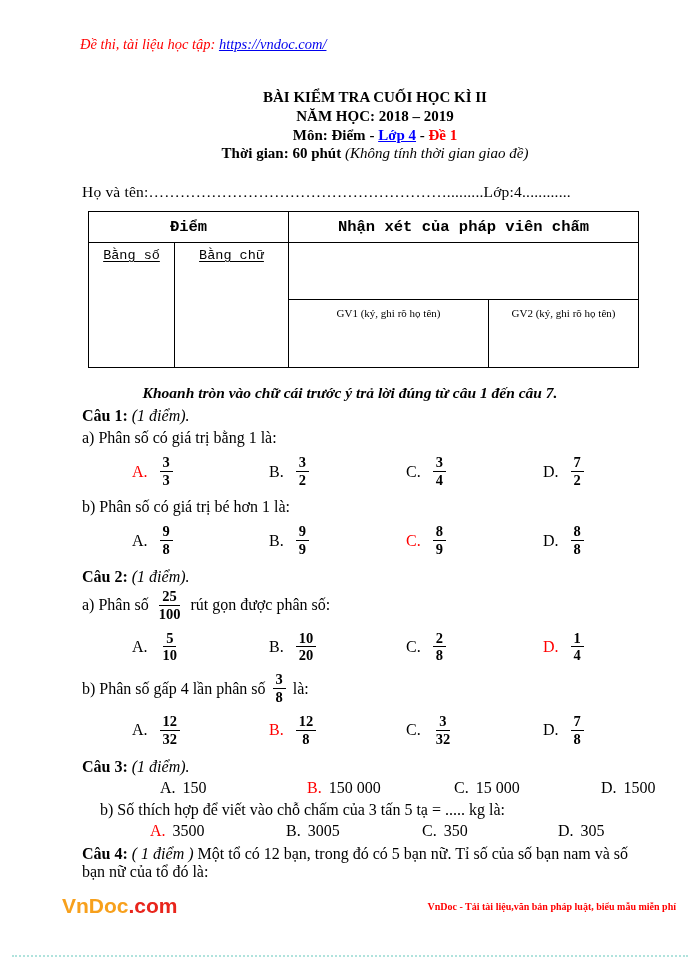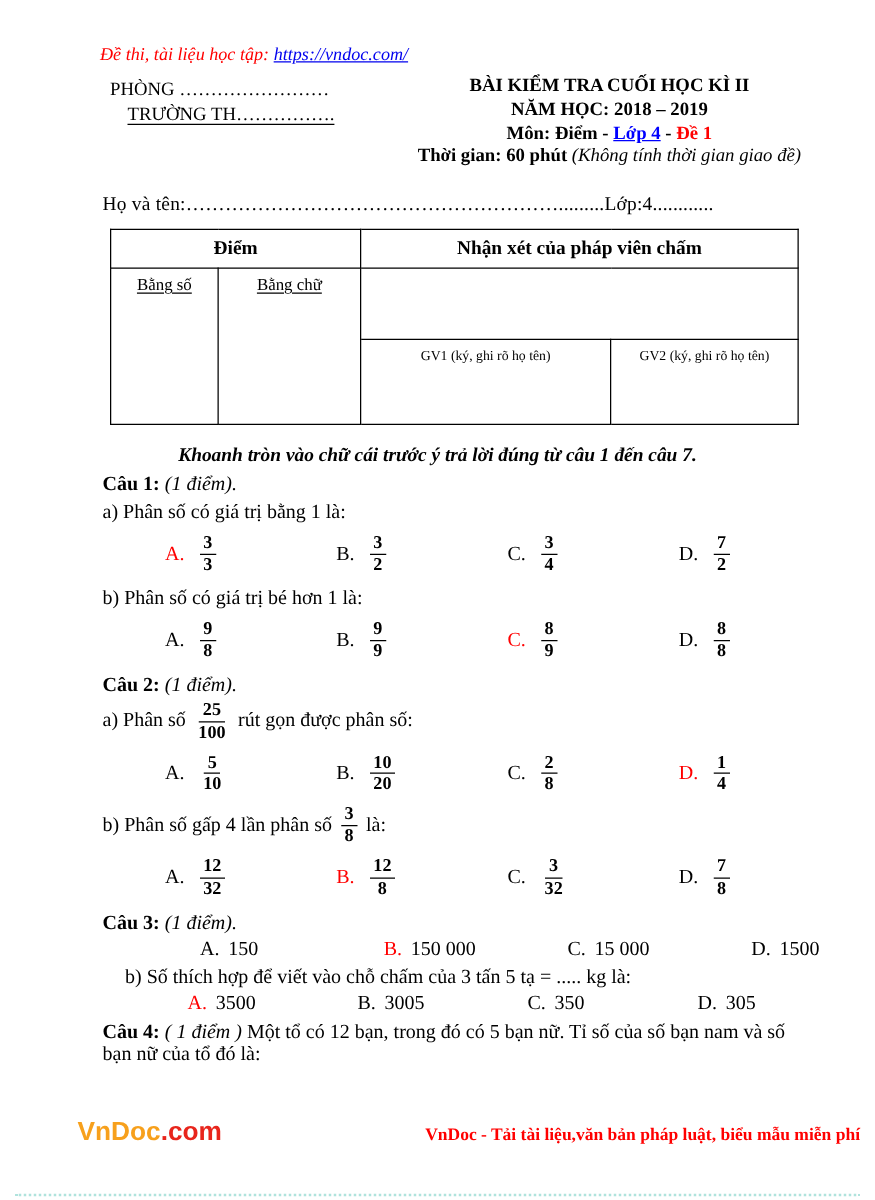--- a/index.html
+++ b/index.html
@@ -16,29 +16,29 @@
 
   .toplink { padding:36px 0 0 80px; font-size:14.5px; font-style:italic; }
   .toplink .lbl { color:var(--red); }
   .toplink .url { color:var(--link-blue); text-decoration:underline; cursor:pointer; }
 
   .title { text-align:center; font-size:17.5px; font-weight:bold; margin:9px 0 0 0; letter-spacing:.4px; }
 
   .head-row { display:flex; margin-top:7px; padding:0 38px 0 88px; }
   .head-left { width:225px; font-size:15px; padding-top:2px; line-height:1.35; }
   .head-left .school { padding-left:14px; text-decoration:underline; text-underline-offset:3px; }
-  .head-right { flex:1; text-align:center; font-size:15px; font-weight:bold; line-height:1.25; }
+  .head-right { flex:1; text-align:center; font-size:15px; font-weight:bold; line-height:1.25;margin-top:28px; }
   .grade-link { color:var(--grade-blue); text-decoration:underline; cursor:pointer; }
   .exam-code { color:var(--red); }
   .time-line .note { font-weight:normal; font-style:italic; font-size:15px; }
 
   .name-line { padding-left:82px; margin-top:20px; font-size:15.5px; letter-spacing:.2px; }
 
   .score-table { border-collapse:collapse; margin:10px 0 0 88px; table-layout:fixed; }
-  .score-table td { border:1.3px solid #000; padding:0; text-align:center; vertical-align:top; }
+  .score-table td { border:1.3px solid #000; padding:0; text-align:center; vertical-align:top;font-family:Liberation Mono, monospace; }
   .score-table .r1 td { height:30px; font-weight:bold; font-size:15.5px; vertical-align:middle; }
   .score-table .tall { height:118px; padding-top:5px; font-size:13.5px; }
   .score-table .tall span { text-decoration:underline; text-underline-offset:2px; }
   .score-table .empty-note { height:56px; }
   .score-table .r3 td { height:60px; font-size:11px; padding-top:7px; font-family:"Liberation Serif",serif; }
 
   .instruction { text-align:center; font-weight:bold; font-style:italic; margin-top:16px; font-size:15.5px; }
 
   .q { padding-left:82px; padding-right:52px; }
   .q-head { margin-top:5px; }
@@ -56,40 +56,36 @@
 
   .frac { display:inline-flex; flex-direction:column; align-items:center; font-weight:bold;
           font-size:14.5px; line-height:1.15; vertical-align:middle; }
   .frac .num { border-bottom:1.5px solid #000; padding:0 3px; }
   .frac .den { padding:0 3px; }
 
   .footer { position:absolute; left:0; right:0; top:894px; display:flex; align-items:flex-start; }
   .logo { margin-left:62px; font-family:"Liberation Sans","DejaVu Sans",sans-serif; font-weight:bold; font-size:21px; cursor:pointer; }
   .logo .main { color:var(--logo-orange); }
   .logo .suffix { color:var(--logo-red); }
-  .tagline { margin-left:auto; margin-right:12px; color:var(--red); font-weight:bold; font-size:14px; padding-top:7px;text-align:right; }
+  .tagline { margin-left:auto; margin-right:24px; color:var(--red); font-weight:bold; font-size:10px; padding-top:7px;text-align:right; }
 
   .bottom-dots { position:absolute; bottom:3px; left:12px; right:12px; border-bottom:2px dotted var(--edge-teal); opacity:.7; }
 </style>
 </head>
 <body>
 
 <div class="page" style="--red: #ff0000; --link-blue: #0000ee; --grade-blue: #0000ff; --logo-orange: #f7a01c; --logo-red: #e8251c; --edge-teal: #8fd8cf;">
 
   <div class="toplink">
     <span class="lbl">Đề thi, tài liệu học tập:</span>
     <span class="url">https://vndoc.com/</span>
   </div>
 
 
   <div class="head-row">
-    <div class="head-left">
-      <div>PHÒNG ……………………</div>
-      <div class="school">TRƯỜNG TH…………….</div>
-    </div>
     <div class="head-right">
       <div>BÀI KIỂM TRA CUỐI HỌC KÌ II</div>
       <div>NĂM HỌC: 2018 – 2019</div>
       <div>
         <span>Môn: Điểm</span>
         <span>-</span>
         <span class="grade-link">Lớp 4</span>
         <span>-</span>
         <span class="exam-code">Đề 1</span>
       </div>

